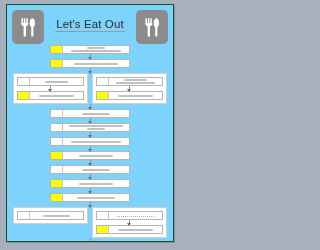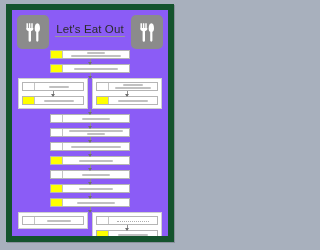--- a/index.html
+++ b/index.html
@@ -16,22 +16,22 @@
     display: flex;
     align-items: flex-start;
     justify-content: center;
   }
 
   #page {
     position: relative;
     width: 168px;
     height: 238px;
     margin-top: 4px;
-    background: #8b5cf6;
-    border: 6px solid #14532d;
+    background: #7dd3fc;
+    border: 1px solid #14532d;
     box-shadow: 1px 1px 0 rgba(0,0,0,0.18);
     overflow: hidden;
   }
 
   
   #header {
     position: relative;
     height: 40px;
     display: flex;
     align-items: center;

